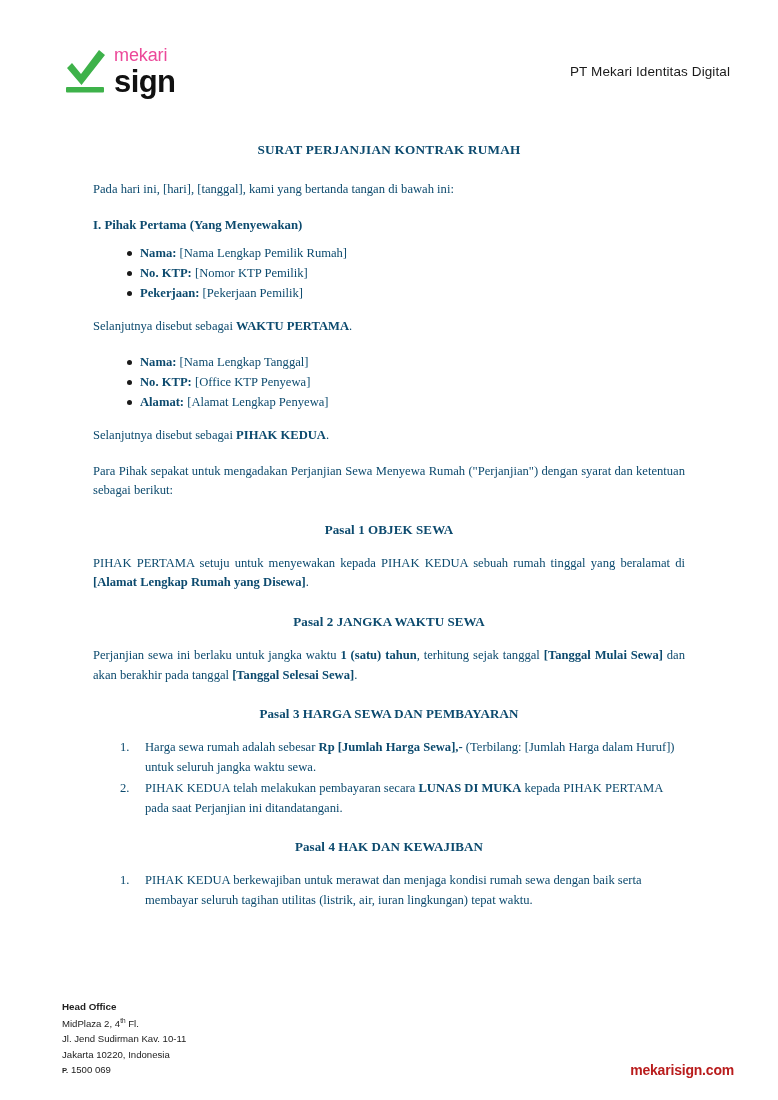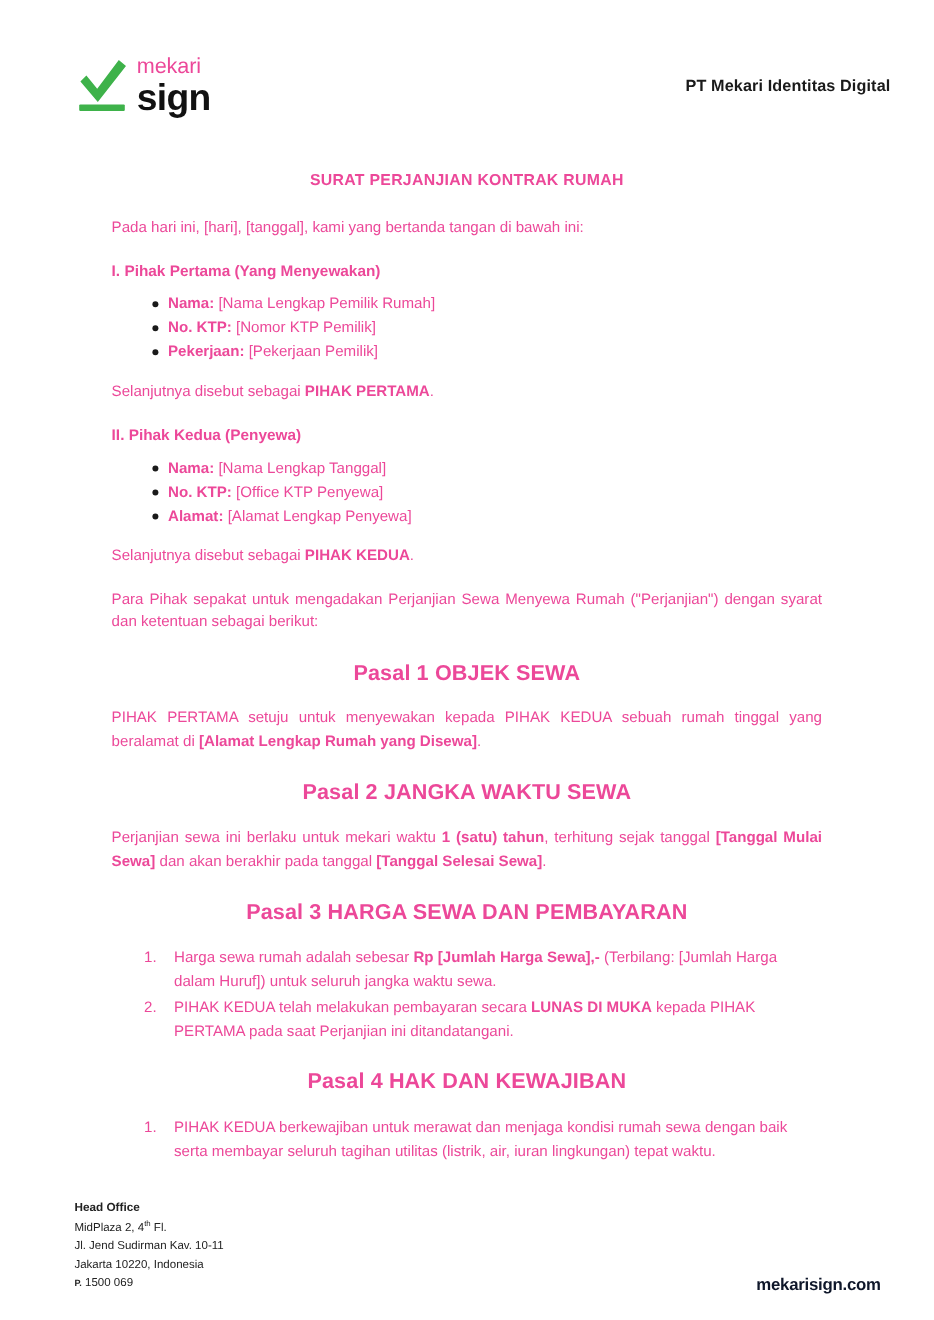--- a/index.html
+++ b/index.html
@@ -55,37 +55,38 @@
   }
   .logo-sign {
     font-size: 31px;
     color: #111111;
     font-weight: 700;
     letter-spacing: -0.6px;
     margin-top: 1px;
   }
   .header-entity {
     position: absolute;
-    right: 36px;
+    right: 48px;
     top: 20px;
     font-size: 13.5px;
-    font-weight: 700;
+    font-weight: 400;
     color: #1a1a1a;
     letter-spacing: 0.1px;
   }
 
   
   .doc-body {
     position: absolute;
     left: 93px;
     top: 140px;
     width: 592px;
     font-size: 12.6px;
     line-height: 1.55;
-    color: #ec4899;
+    color: #0c4a6e;
+    font-family: Liberation Serif, serif;
   }
   .doc-title {
     text-align: center;
     font-weight: 700;
     font-size: 13.2px;
     letter-spacing: 0.25px;
     margin: 0 0 20px 0;
   }
   p.para {
     margin: 0 0 16px 0;
@@ -94,21 +95,21 @@
   }
   p.para.noj { text-align: left; }
   .section-head {
     font-weight: 700;
     margin: 0 0 8px 0;
     font-size: 12.8px;
   }
   .pasal-head {
     text-align: center;
     font-weight: 700;
-    font-size: 18px;
+    font-size: 13px;
     margin: 19px 0 14px 0;
     letter-spacing: 0.1px;
   }
   ul.party-list {
     list-style: none;
     margin: 0 0 14px 0;
     padding: 0;
   }
   ul.party-list li {
     position: relative;
@@ -168,21 +169,21 @@
   .foot-phone .plabel {
     font-size: 7.6px;
     font-weight: 700;
   }
   .footer-site {
     position: absolute;
     right: 44px;
     bottom: 22px;
     font-size: 14px;
     font-weight: 700;
-    color: #0f172a;
+    color: #b91c1c;
     letter-spacing: -0.2px;
   }
 </style>
 </head>
 <body>
 
 <div class="doc-header">
 
   <div class="logo-block">
     <div class="logo-mark">
@@ -205,37 +206,36 @@
   <div class="doc-title">SURAT PERJANJIAN KONTRAK RUMAH</div>
 
   <p class="para noj">Pada hari ini, [hari], [tanggal], kami yang bertanda tangan di bawah ini:</p>
 
   <div class="section-head">I. Pihak Pertama (Yang Menyewakan)</div>
   <ul class="party-list">
     <li><b>Nama:</b> <span>[Nama Lengkap Pemilik Rumah]</span></li>
     <li><b>No. KTP:</b> <span>[Nomor KTP Pemilik]</span></li>
     <li><b>Pekerjaan:</b> <span>[Pekerjaan Pemilik]</span></li>
   </ul>
-  <p class="para noj"><span>Selanjutnya disebut sebagai </span><b>PIHAK PERTAMA</b><span>.</span></p>
-
-  <div class="section-head">II. Pihak Kedua (Penyewa)</div>
+  <p class="para noj"><span>Selanjutnya disebut sebagai </span><b>WAKTU PERTAMA</b><span>.</span></p>
+
   <ul class="party-list">
     <li><b>Nama:</b> <span>[Nama Lengkap Tanggal]</span></li>
     <li><b>No. KTP:</b> <span>[Office KTP Penyewa]</span></li>
     <li><b>Alamat:</b> <span>[Alamat Lengkap Penyewa]</span></li>
   </ul>
   <p class="para noj"><span>Selanjutnya disebut sebagai </span><b>PIHAK KEDUA</b><span>.</span></p>
 
   <p class="para">Para Pihak sepakat untuk mengadakan Perjanjian Sewa Menyewa Rumah ("Perjanjian") dengan syarat dan ketentuan sebagai berikut:</p>
 
   <div class="pasal-head">Pasal 1 OBJEK SEWA</div>
   <p class="para"><span>PIHAK PERTAMA setuju untuk menyewakan kepada PIHAK KEDUA sebuah rumah tinggal yang beralamat di </span><b>[Alamat Lengkap Rumah yang Disewa]</b><span>.</span></p>
 
   <div class="pasal-head">Pasal 2 JANGKA WAKTU SEWA</div>
-  <p class="para"><span>Perjanjian sewa ini berlaku untuk mekari waktu </span><b>1 (satu) tahun</b><span>, terhitung sejak tanggal </span><b>[Tanggal Mulai Sewa]</b><span> dan akan berakhir pada tanggal </span><b>[Tanggal Selesai Sewa]</b><span>.</span></p>
+  <p class="para"><span>Perjanjian sewa ini berlaku untuk jangka waktu </span><b>1 (satu) tahun</b><span>, terhitung sejak tanggal </span><b>[Tanggal Mulai Sewa]</b><span> dan akan berakhir pada tanggal </span><b>[Tanggal Selesai Sewa]</b><span>.</span></p>
 
   <div class="pasal-head">Pasal 3 HARGA SEWA DAN PEMBAYARAN</div>
   <ol class="num-list">
     <li><span>Harga sewa rumah adalah sebesar </span><b>Rp [Jumlah Harga Sewa],-</b><span> (Terbilang: [Jumlah Harga dalam Huruf]) untuk seluruh jangka waktu sewa.</span></li>
     <li><span>PIHAK KEDUA telah melakukan pembayaran secara </span><b>LUNAS DI MUKA</b><span> kepada PIHAK PERTAMA pada saat Perjanjian ini ditandatangani.</span></li>
   </ol>
 
   <div class="pasal-head">Pasal 4 HAK DAN KEWAJIBAN</div>
   <ol class="num-list">
     <li>PIHAK KEDUA berkewajiban untuk merawat dan menjaga kondisi rumah sewa dengan baik serta membayar seluruh tagihan utilitas (listrik, air, iuran lingkungan) tepat waktu.</li>

